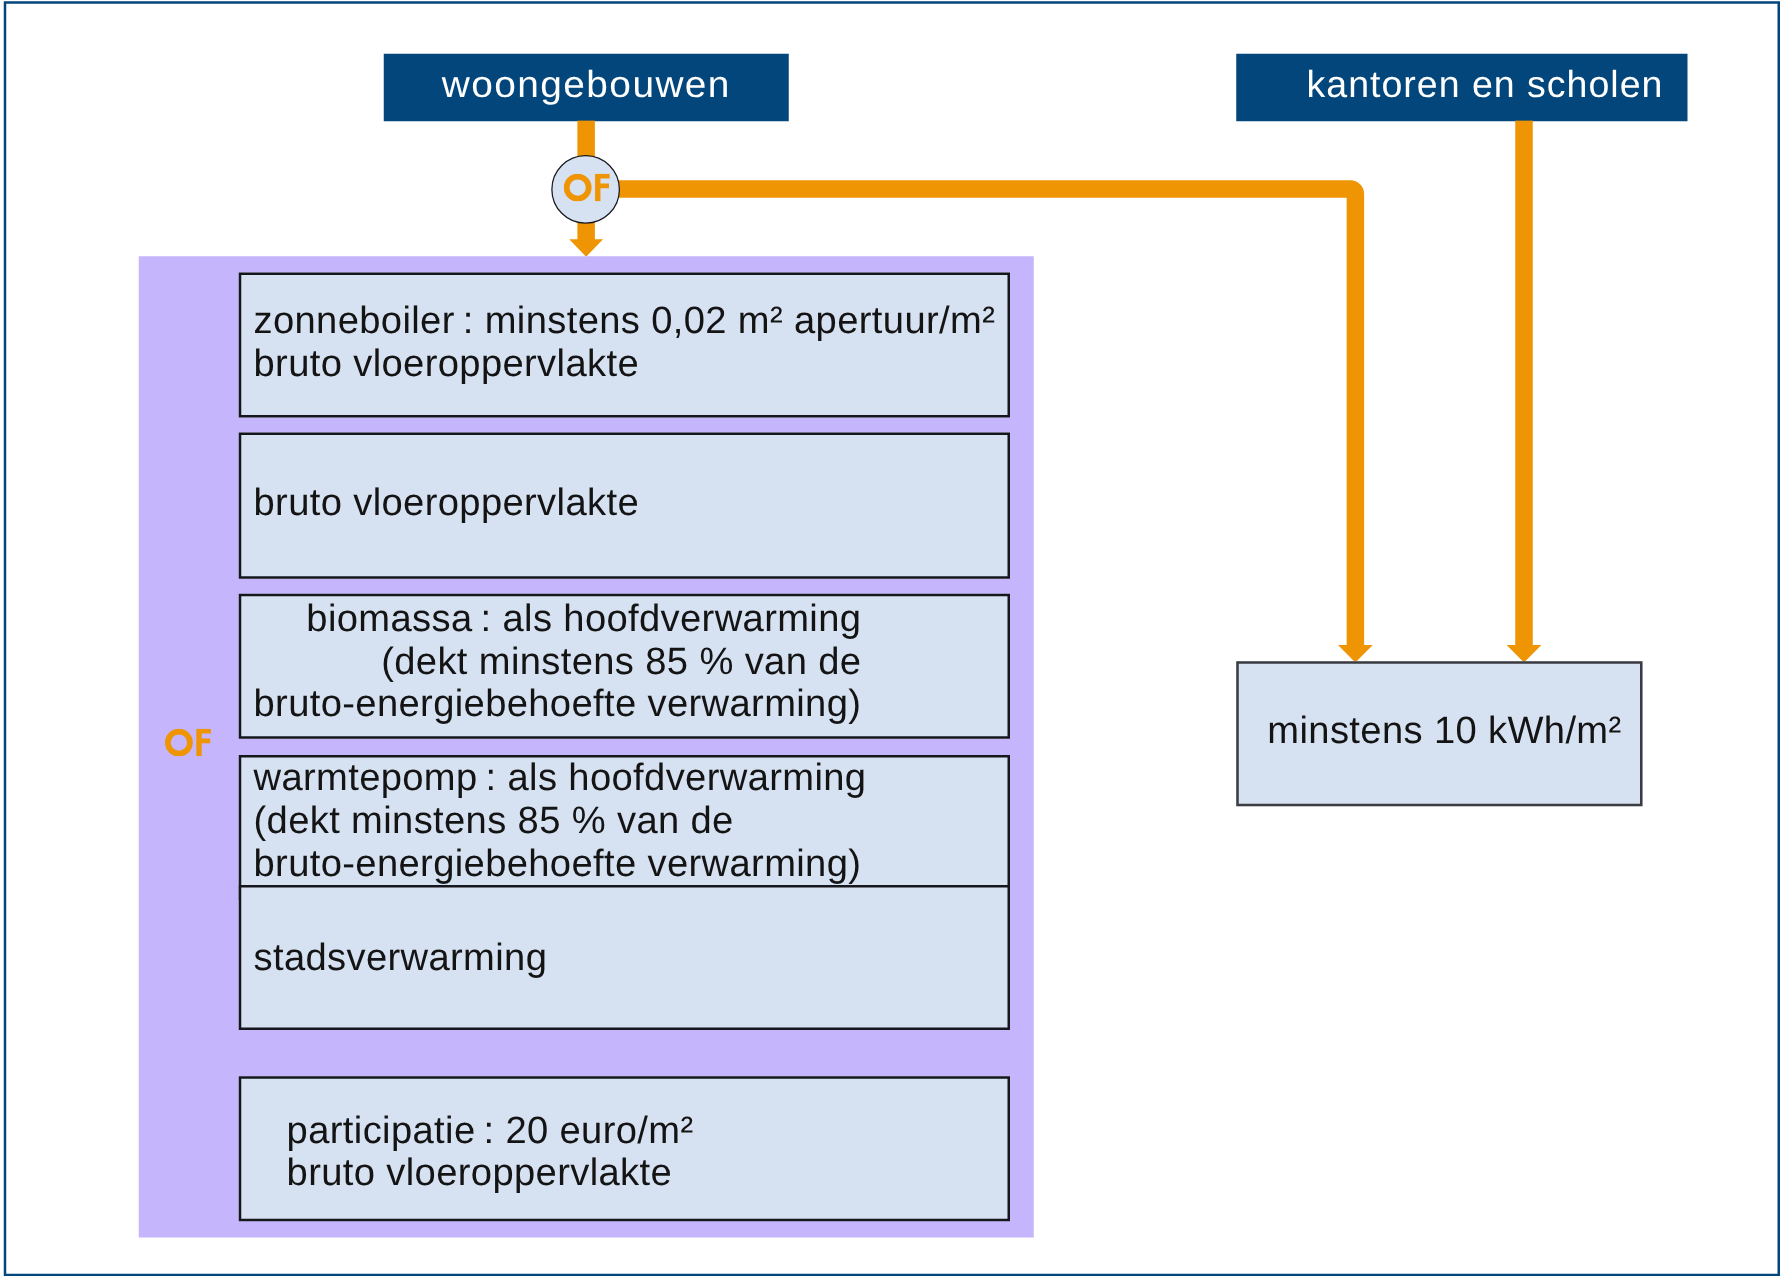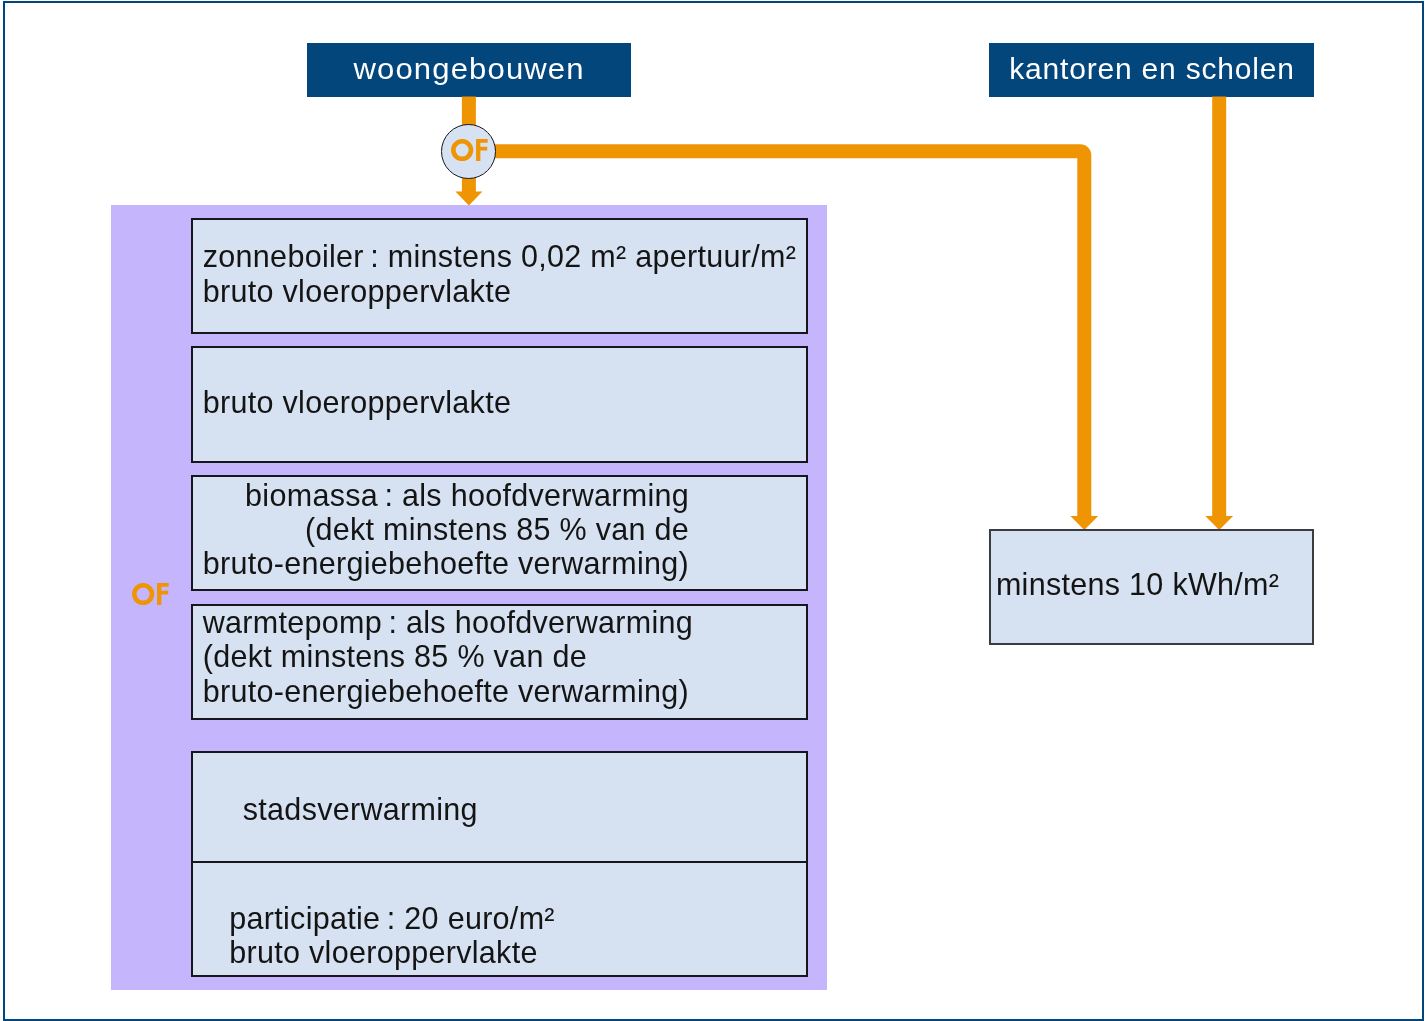--- a/index.html
+++ b/index.html
@@ -36,21 +36,21 @@
     color: #ffffff;
     font-size: 30px;
     display: flex;
     align-items: center;
     justify-content: center;
     letter-spacing: 0.8px;
   }
   .hdr span { display:block; transform: translate(0.4px, -1.3px); }
   #hdr-woon span { letter-spacing: 1.1px; transform: translate(0.4px, -1.3px) scaleX(1.035); }
   #hdr-woon { left: 306.9px; top: 42.9px; width: 324.4px; height: 54.2px; justify-content: center; }
-  #hdr-kant { left: 988.9px; top: 42.9px; width: 325.4px; height: 54.2px; }
+  #hdr-kant { left: 988.9px; top: 42.9px; width: 325.4px; height: 54.2px; padding-left: 36px; }
 
   
   .group {
     position: absolute;
     left: 110.9px;
     top: 205.2px;
     width: 716.5px;
     height: 784.6px;
     background: #c4b5fd;
   }
@@ -73,21 +73,21 @@
     color: #141414;
     padding-left: 9.5px;
     letter-spacing: 0.3px;
   }
   
   .opt:nth-child(1) .txt { top: -2.4px; }
   .opt:nth-child(2) .txt { top: -2.5px; }
   .opt:nth-child(3) .txt { top: -4.0px; text-align: right; }
   .opt:nth-child(4) .txt { top: -5.5px; }
   .opt:nth-child(5) .txt { top:  0.0px; }
-  .opt:nth-child(6) .txt { top:  16px; padding-left: 36px; }
+  .opt:nth-child(6) .txt { top:  2px; padding-left: 36px; }
   .sr-text {
     position: absolute;
     width: 1px;
     height: 1px;
     overflow: hidden;
     clip-path: inset(50%);
     white-space: nowrap;
     color: transparent;
   }
   
@@ -102,21 +102,21 @@
     box-sizing: border-box;
     display: flex;
     align-items: center;
   }
   #res-box .txt {
     position: relative;
     top: -2.6px;
     font-size: 30.5px;
     line-height: 34.4px;
     color: #141414;
-    padding-left: 5px;
+    padding-left: 23px;
     letter-spacing: 0.3px;
   }
   svg.arrows { position: absolute; left: 0; top: 0; width: 1426px; height: 1021px; }
   .of-circle {
     position: absolute;
     left: 441.4px;
     top: 123.6px;
     width: 55px;
     height: 55px;
     border-radius: 50%;
@@ -183,21 +183,21 @@
             <div>bruto-energiebehoefte verwarming)</div>
           </div>
         </div>
         <div class="opt" style="top: 398.55px;">
           <div class="txt">
             <div>warmtepomp : als hoofdverwarming</div>
             <div>(dekt minstens 85 % van de</div>
             <div>bruto-energiebehoefte verwarming)</div>
           </div>
         </div>
-        <div class="opt" style="top: 546px; padding-left: 40px;">
+        <div class="opt" style="top: 503px;">
           <div class="txt">
             <div>stadsverwarming</div>
           </div>
         </div>
         <div class="opt" style="top: 655.85px;">
           <div class="txt">
             <div>participatie : 20 euro/m²</div>
             <div>bruto vloeroppervlakte</div>
           </div>
         </div>

